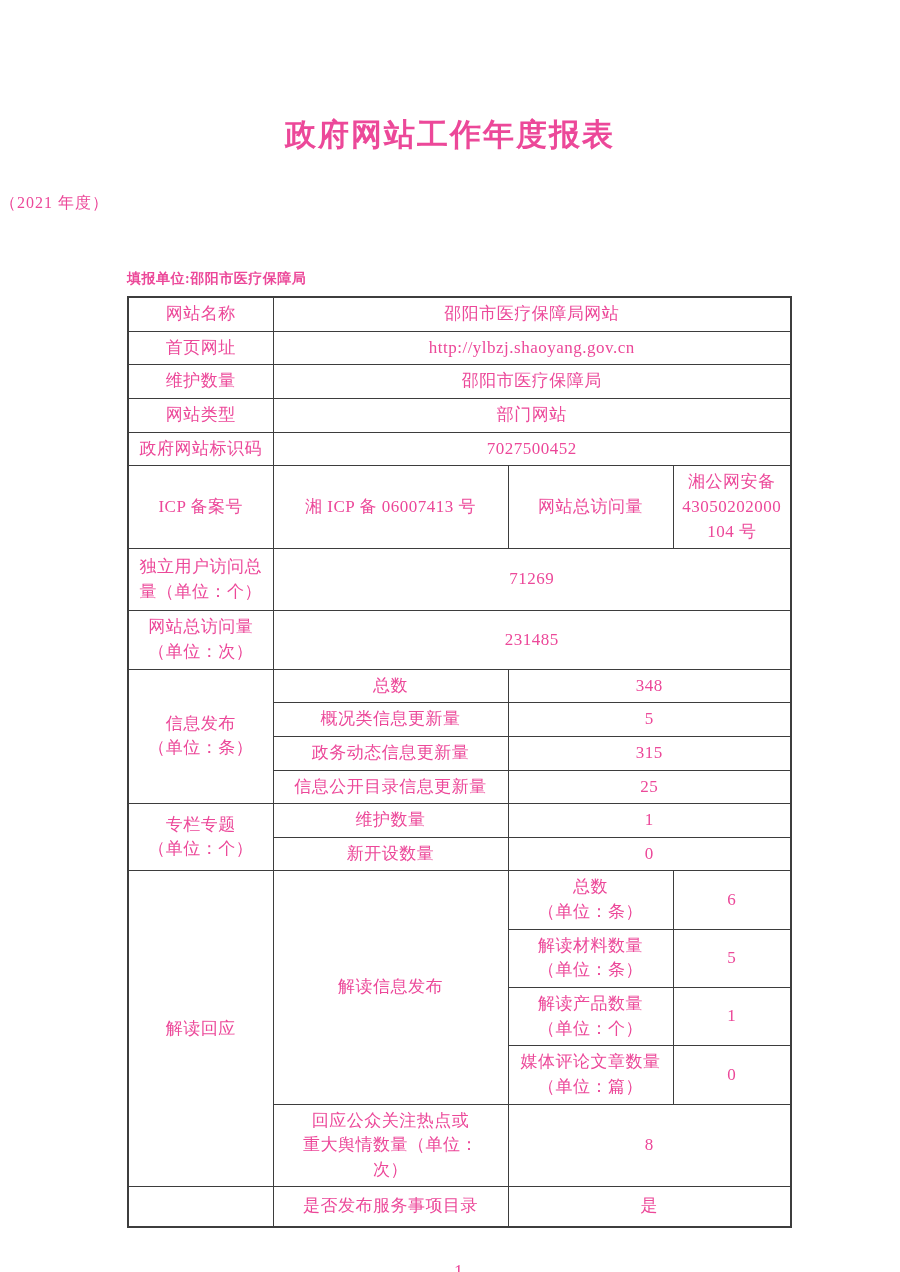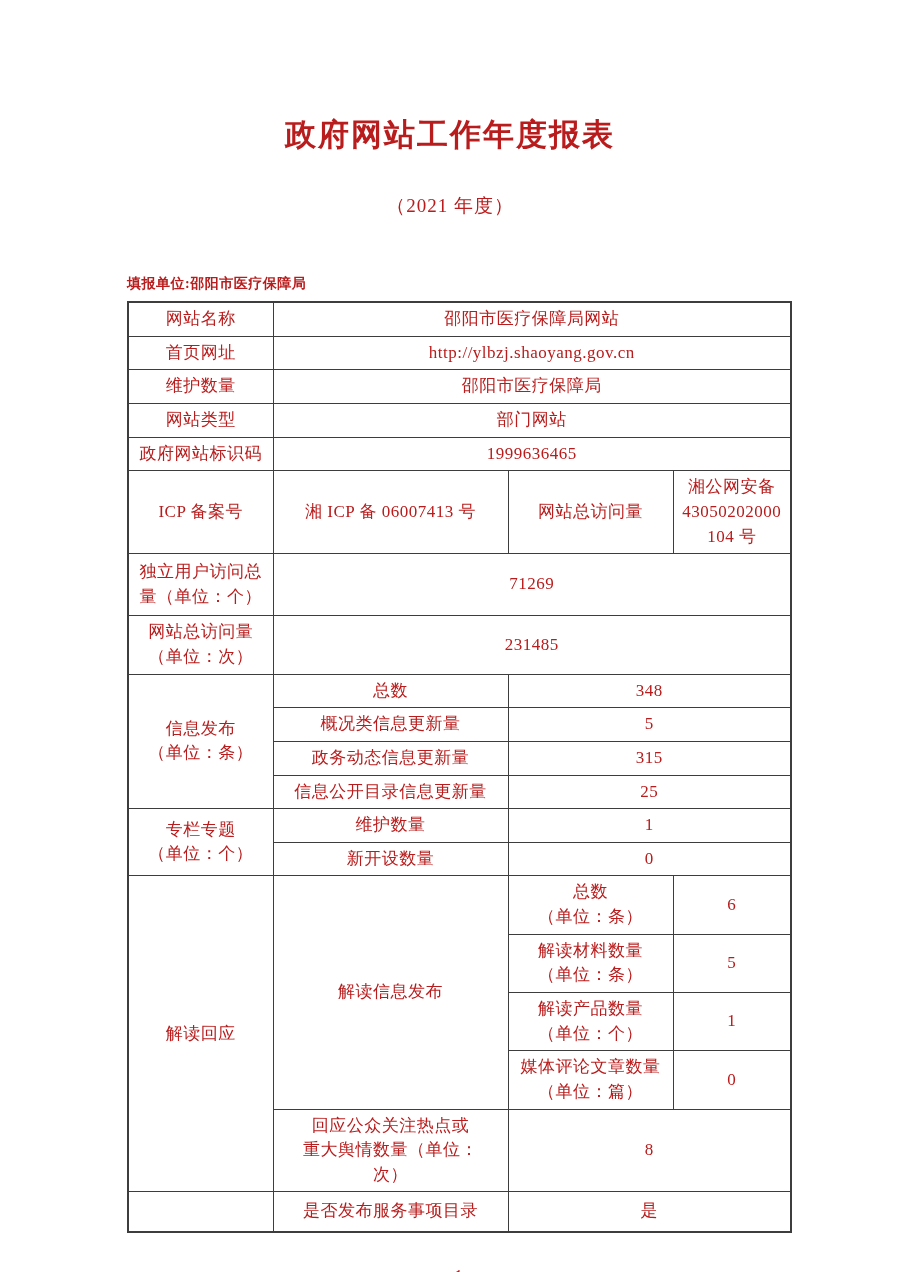--- a/index.html
+++ b/index.html
@@ -5,37 +5,36 @@
   html, body {
     margin: 0;
     padding: 0;
     background: #ffffff;
   }
   .doc {
     position: relative;
     width: 900px;
     height: 1272px;
     background: #ffffff;
-    color: #b91c1c;
+    color: #ec4899;
     font-family: "Liberation Serif", "DejaVu Serif", serif;
     overflow: hidden;
   }
   .title {
     margin: 0;
     padding-top: 116px;
     text-align: center;
     font-size: 31px;
     font-weight: bold;
     letter-spacing: 2px;
     line-height: 1.2;
   }
   .subtitle {
     margin-top: 40px;
-    text-align: center;
-    font-size: 19px;
+    font-size: 16px;
     letter-spacing: 1px;
   }
   .unit-line {
     margin: 56px 0 8px 127px;
     font-size: 14px;
     font-weight: bold;
     letter-spacing: 0.5px;
   }
   table.report {
     margin-left: 127px;
@@ -98,21 +97,21 @@
       <tr class="h31">
         <td>维护数量</td>
         <td colspan="3">邵阳市医疗保障局</td>
       </tr>
       <tr class="h31">
         <td>网站类型</td>
         <td colspan="3">部门网站</td>
       </tr>
       <tr class="h31">
         <td>政府网站标识码</td>
-        <td colspan="3">1999636465</td>
+        <td colspan="3">7027500452</td>
       </tr>
       <tr class="h77">
         <td>ICP 备案号</td>
         <td>湘 ICP 备 06007413 号</td>
         <td>网站总访问量</td>
         <td>湘公网安备
 43050202000
 104 号</td>
       </tr>
       <tr class="h62">

